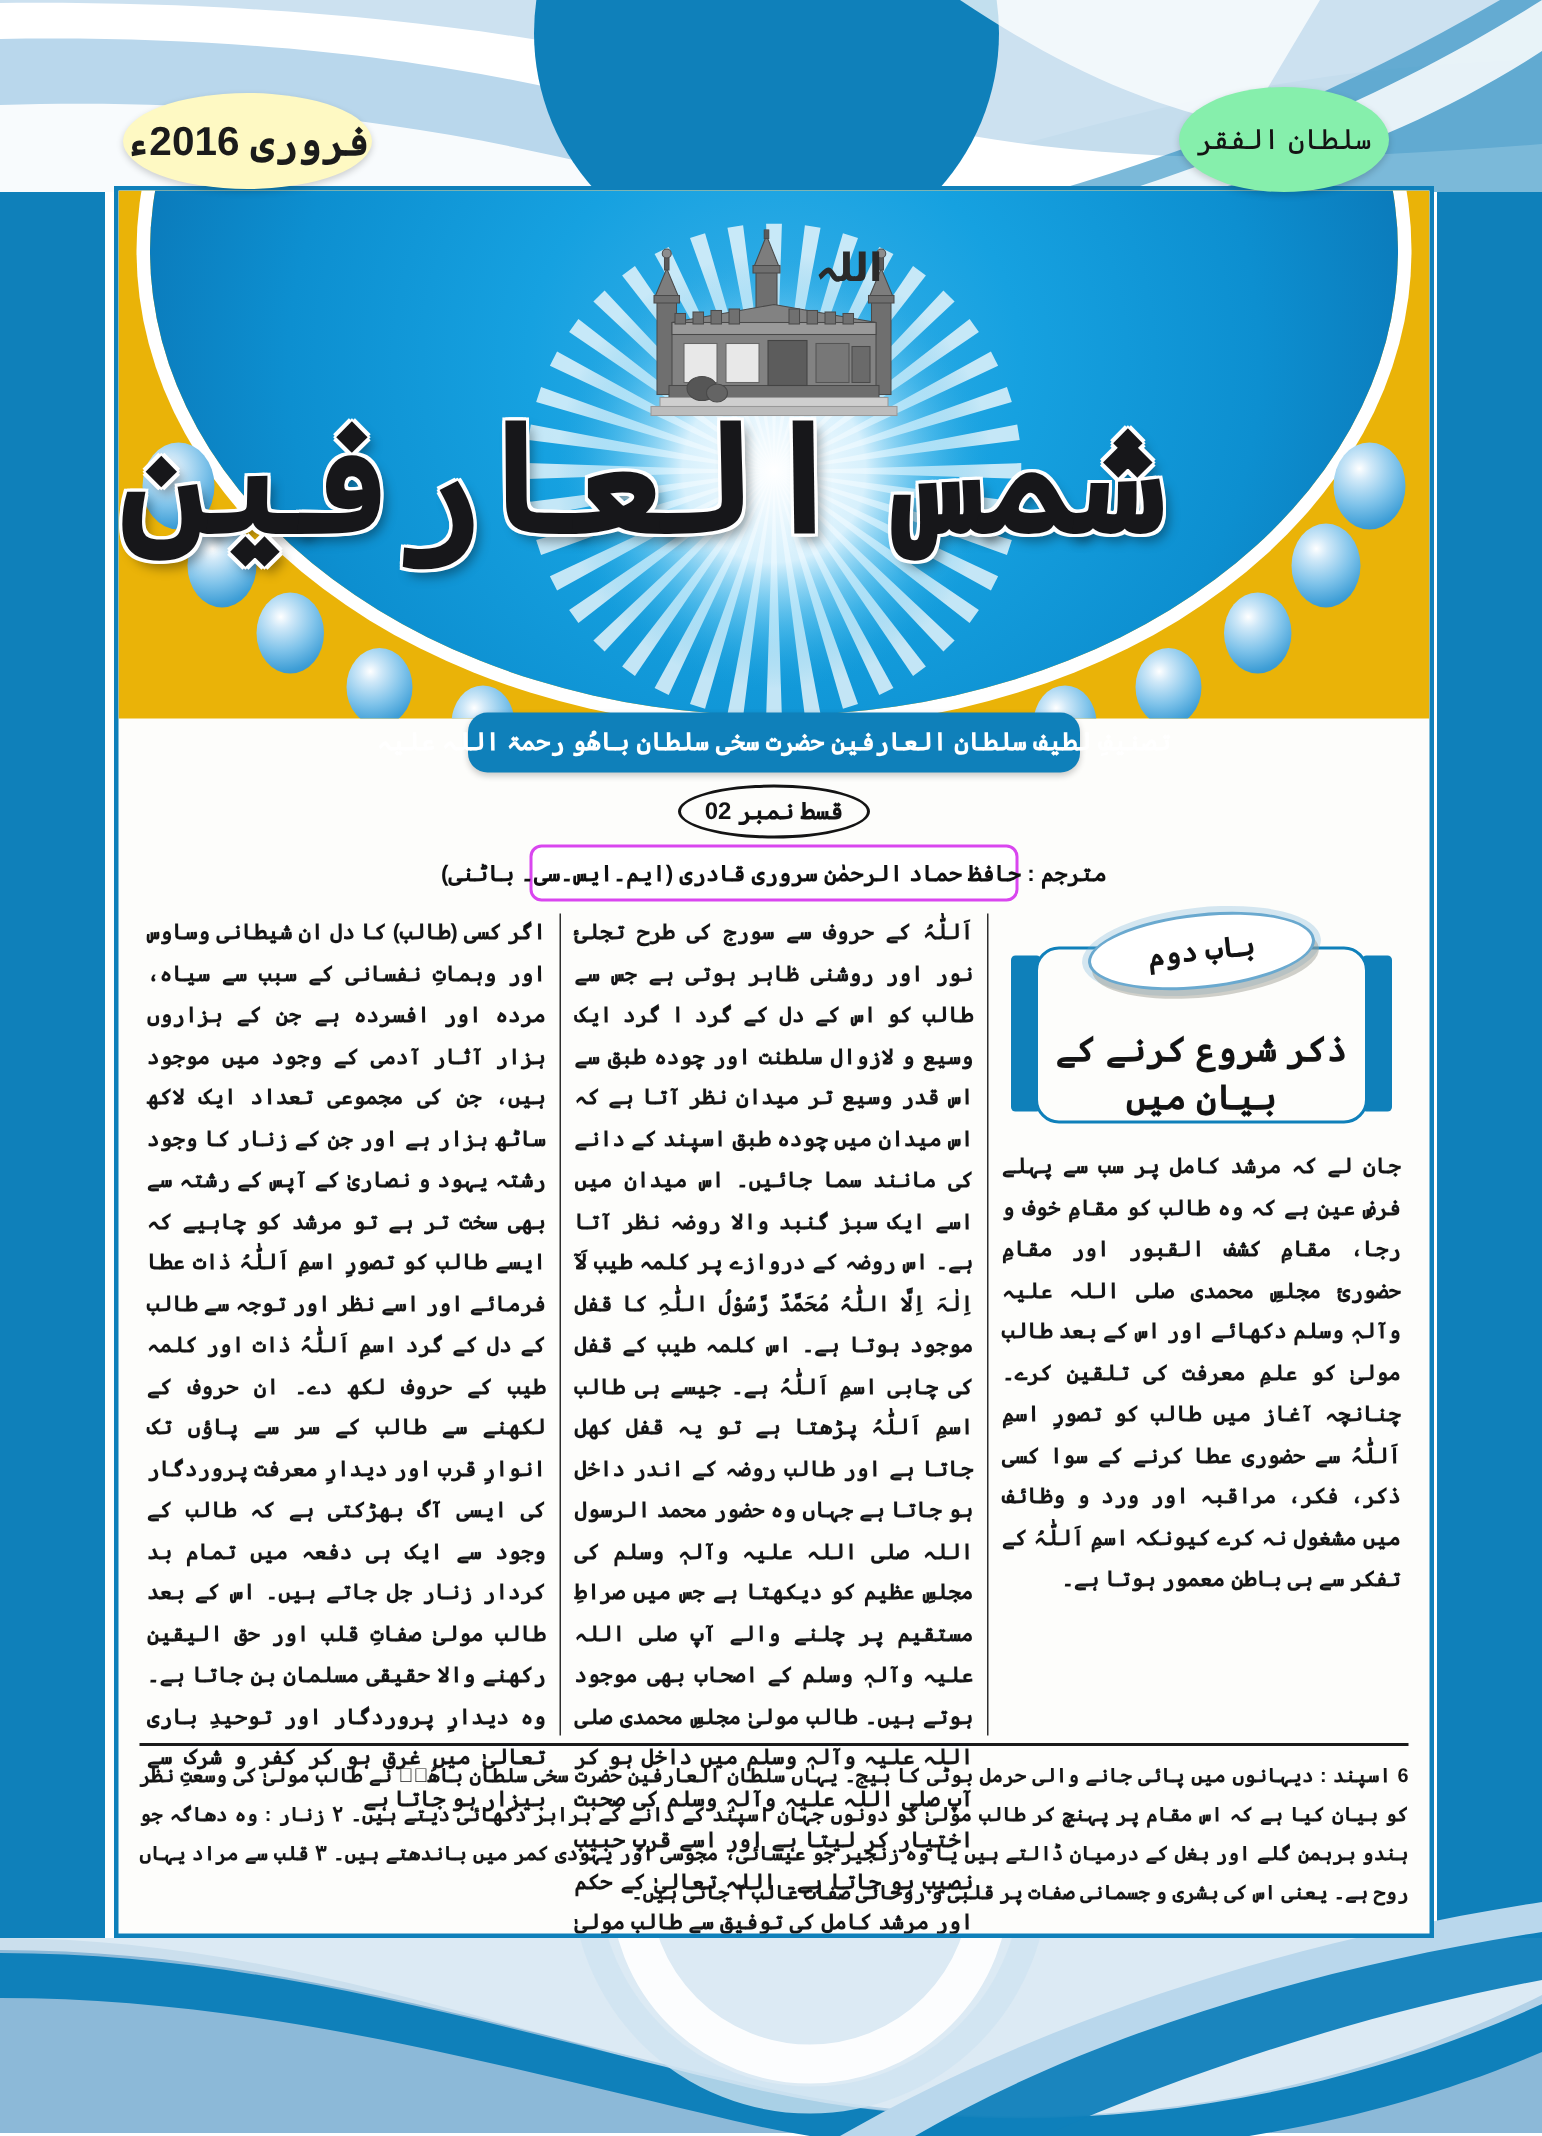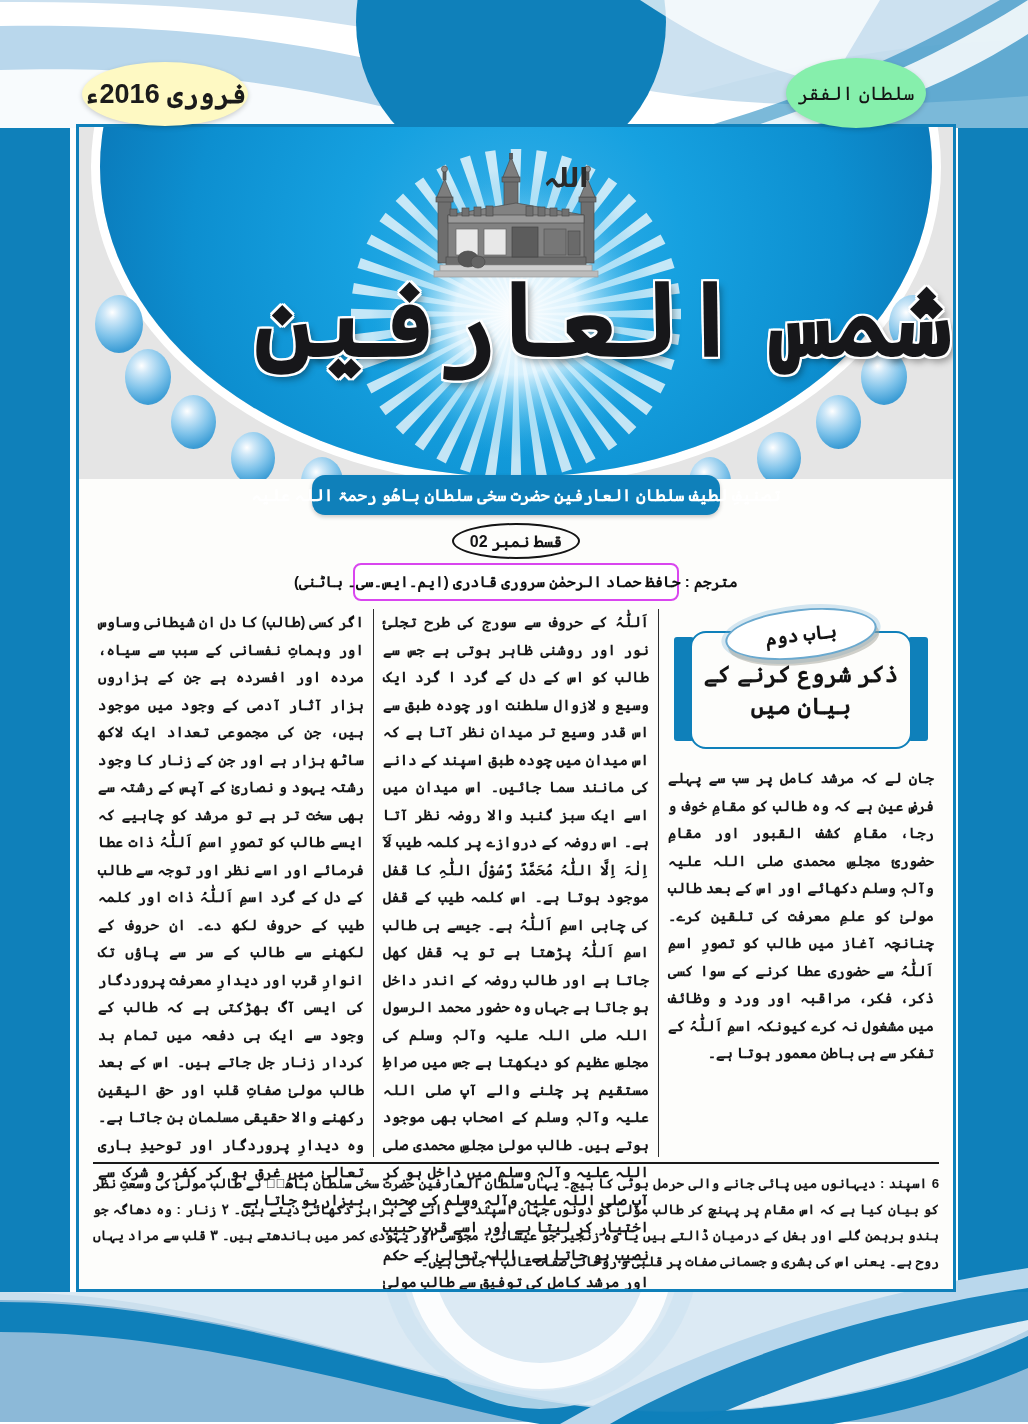--- a/index.html
+++ b/index.html
@@ -88,21 +88,21 @@
     z-index: 20;
     overflow: hidden;
   }
 
   
   #banner {
     position: relative;
     width: 100%;
     height: 352px;
     overflow: hidden;
-    background: #e5e5e5;
+    background: #eab308;
   }
   #banner .arc {
     position: absolute;
     left: 50%;
     top: -270px;
     transform: translateX(-50%);
     width: 832px;
     height: 620px;
     border-radius: 50%;
     background: radial-gradient(ellipse at 50% 62%, #39b0e8 0%, #16a1e0 28%, #0d8fd0 55%, #0a74b4 80%, #0a6aa8 100%);
@@ -127,21 +127,21 @@
     width: 200px;
     height: 170px;
     z-index: 4;
   }
   #main-title {
     position: absolute;
     left: 0;
     right: 0;
     top: 138px;
     z-index: 6;
-    text-align: right;
+    text-align: left;
     font-size: 104px;
     font-weight: bold;
     color: #17171a;
     letter-spacing: -2px;
     line-height: 1.05;
     text-shadow:
        2px 0 0 #fff, -2px 0 0 #fff, 0 2px 0 #fff, 0 -2px 0 #fff,
        2px 2px 0 #fff, -2px 2px 0 #fff, 2px -2px 0 #fff, -2px -2px 0 #fff,
        4px 5px 7px rgba(0,0,0,.35);
     white-space: nowrap;
@@ -270,21 +270,21 @@
     left: 22px;
     right: 22px;
     top: 22px;
     height: 118px;
     background: #fdfdfb;
     border: 2px solid #0f80ba;
     border-radius: 16px;
     display: flex;
     flex-direction: column;
     align-items: center;
-    justify-content: center;
+    justify-content: flex-end;
     box-sizing: border-box;
     z-index: 2;
   }
   #chapter-title {
     font-size: 23px;
     font-weight: bold;
     color: #141414;
     line-height: 1.4;
     text-align: center;
     white-space: pre-line;

